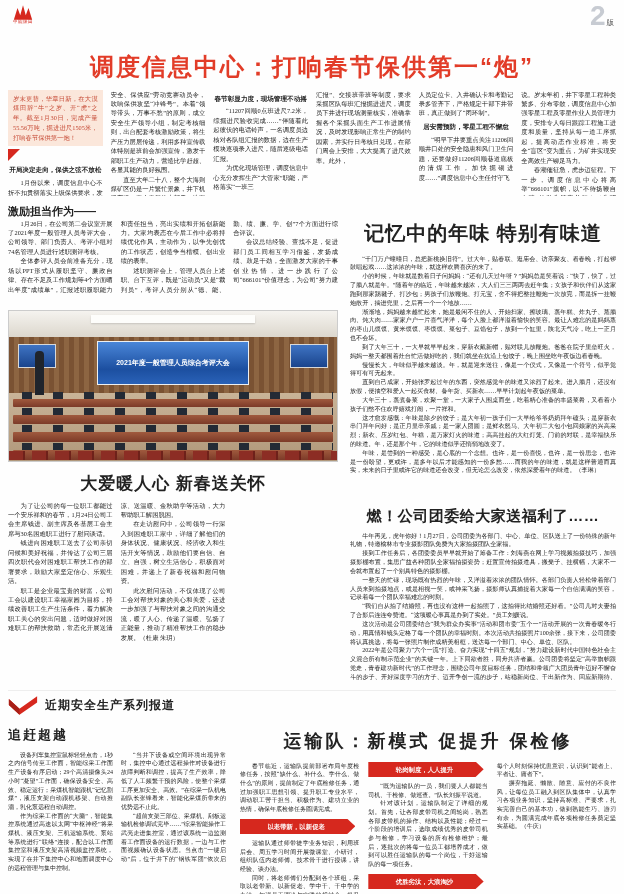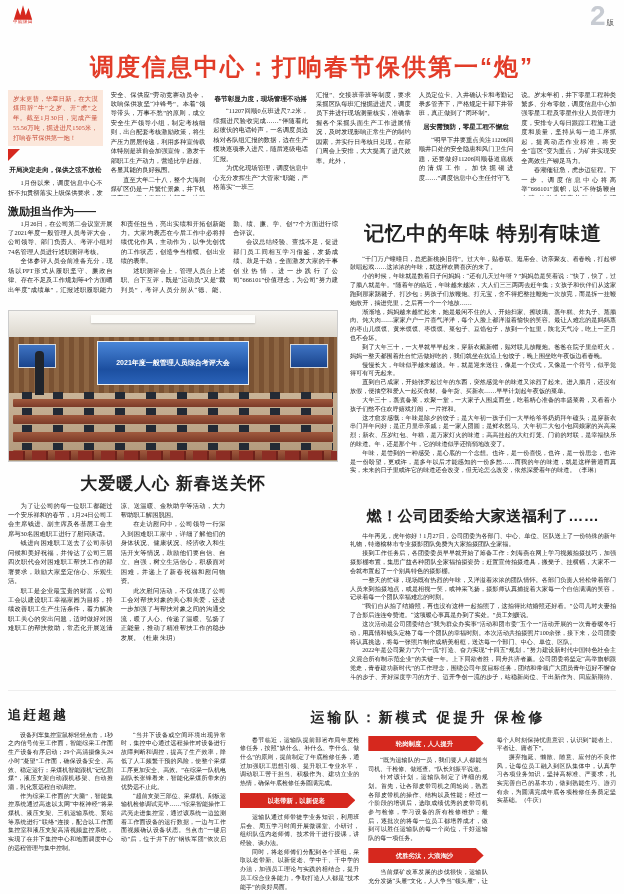--- a/index.html
+++ b/index.html
@@ -68,21 +68,21 @@
   
   .bottom{margin-top:8px;border-top:1px solid #eee;padding-top:5px;}
   .series{display:flex;align-items:center;gap:7px;}
   .series svg{width:30px;height:20px;flex:none;}
   .series-title{font-weight:bold;font-size:12px;font-family:"Liberation Sans",sans-serif;letter-spacing:1px;}
   .bottom-grid{display:flex;gap:14px;margin-top:4px;}
   .bart-left{width:218px;flex:none;}
   .bh-left{font-family:"Liberation Sans",sans-serif;font-weight:bold;font-size:13px;letter-spacing:2px;line-height:1.4;margin:6px 0 7px;}
   .bart-left-body{column-count:2;column-gap:8px;column-fill:auto;height:122px;font-size:6px;line-height:1.45;text-align:justify;overflow:hidden;}
   .bart-right{flex:1;min-width:0;}
-  .bh-right{text-align:center;font-family:"Liberation Sans",sans-serif;font-weight:bold;font-size:14px;letter-spacing:3px;margin:9px 0 9px;}
+  .bh-right{text-align:center;font-family:"Liberation Sans",sans-serif;font-weight:bold;font-size:18px;letter-spacing:3px;margin:9px 0 9px;}
   .bart-right-body{column-count:3;column-gap:9px;column-fill:auto;height:160px;font-size:6px;line-height:1.45;text-align:justify;overflow:hidden;}
 </style>
 </head>
 <body>
 
 <div class="page">
 
   <div class="mast">
     <div class="logo">
       <svg viewBox="0 0 24 16">
@@ -187,20 +187,27 @@
           <div class="pg">接到工作任务后，各团委委员早早就开始了筹备工作：刘海燕在网上学习视频拍摄技巧，加强摄影棚布置，集思广益各种团队全家福拍摄姿势；赶置宣传拍摄道具，搬凳子、挂横幅，大家不一会就布置起了一个别具特色的摄影棚。</div>
           <div class="pg">一整天的忙碌，现场既有热烈的年味，又洋溢着浓浓的团队情怀。各部门负责人轻松带着部门人员来到拍摄地点，或是相视一笑，或神采飞扬，摄影师认真捕捉着大家每一个自信满满的笑容，记录着每一个团队幸福难忘的时刻。</div>
           <div class="pg">“我们自从拍了结婚照，再也没有这样一起拍照了，这拍得比结婚照还好看。”公司几对夫妻拍了合影后连连夸赞道。“这项暖心事真是办到了实处。”员工刘媛说。</div>
           <div class="pg">这次活动是公司团委结合“我为群众办实事”活动和团市委“五个一”活动开展的一次青春暖冬行动，用真情和镜头定格了每一个团队的幸福时刻。本次活动共拍摄照片100余张，接下来，公司团委将认真挑选，将每一张照片制作成精美相框，送达每一个部门、中心、单位、区队。</div>
           <div class="pg">2022年是公司聚力“六个一流”打造、奋力实现“十四五”规划，“努力建设新时代中国特色社会主义混合所有制示范企业”的关键一年。上下同欲者胜，同舟共济者赢。公司团委将坚定“高举旗帜跟党走，青春建功新时代”的工作理念，围绕公司年度目标任务，团结和带领广大团员青年迈好不懈奋斗的步子、开好深度学习的方子、迈开争创一流的步子，站稳新岗位、干出新作为、回应新期待、展现新气象，以凝聚团结广大青年群众基础的高站位，开创共青团工作新局面。（李娜）</div>
         </div>
     </div>
   </div>
 
   <div class="bottom">
+    <div class="series">
+      <svg viewBox="0 0 34 22">
+        <path d="M1 3 L13 14 L33 0 L33 7 L13 21 L1 10 Z" fill="#d6281e"></path>
+        <path d="M1 3 L13 14 L13 21 L1 10 Z" fill="#a81f17"></path>
+      </svg>
+      <span class="series-title">近期安全生产系列报道</span>
+    </div>
 
     <div class="bottom-grid">
       <div class="bart-left">
         <div class="bh-left">
           <div>追赶超越</div>
         </div>
         <div class="bart-left-body">
             <div class="pg">设备列车集控室鼠标轻轻点击，1秒之内信号传至工作面，智能综采工作面生产设备有序启动；29个高清摄像头24小时“凝望”工作面，确保设备安全、高效、稳定运行；采煤机智能跟机“记忆割煤”，液压支架自动跟机移架、自动推溜，乳化泵远程自动调控。</div>
             <div class="pg">作为综采工作面的“大脑”，智能集控系统通过高速以太网“中枢神经”将采煤机、液压支架、三机运输系统、泵站等系统进行“联络”连接，配合以工作面集控室和液压支架高清视频监控系统，实现了在井下集控中心和地面调度中心的远程管理与集中控制。</div>
             <div class="pg">“当井下设备或空间环境出现异常时，集控中心通过远程操作对设备进行故障判断和调控，提高了生产效率，降低了人工频繁干预的风险，使整个采煤工序更加安全、高效。”在综采一队机电副队长张锋看来，智能化采煤所带来的优势远不止此。</div>

